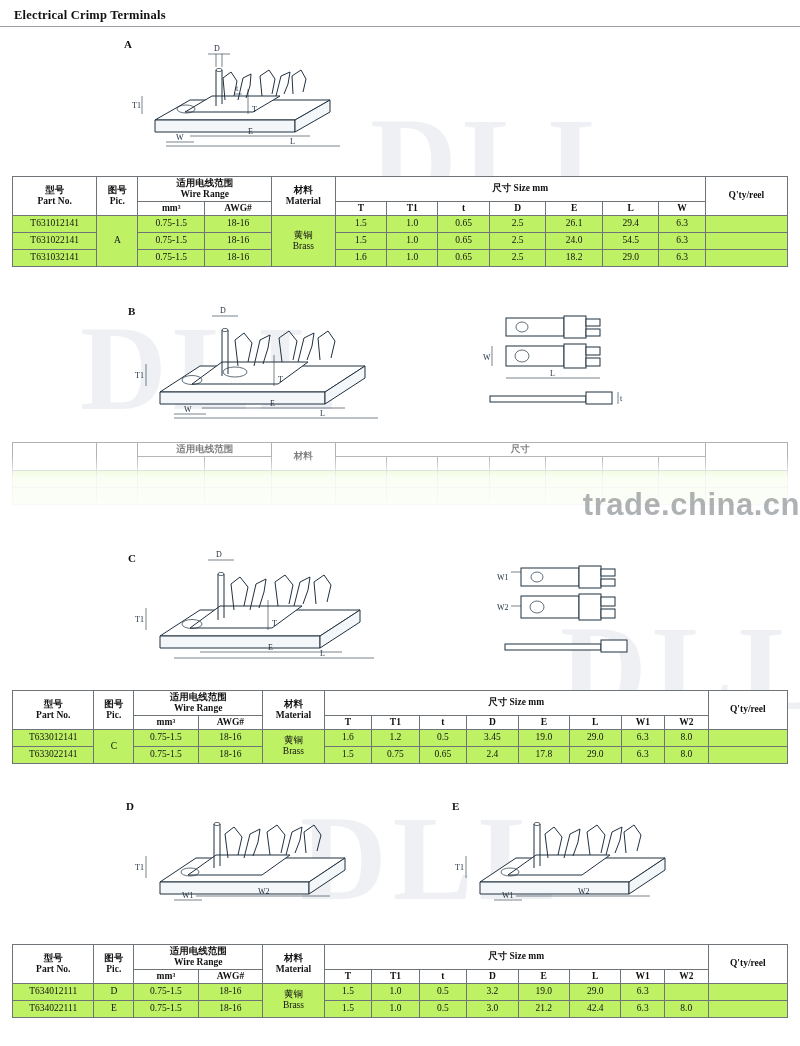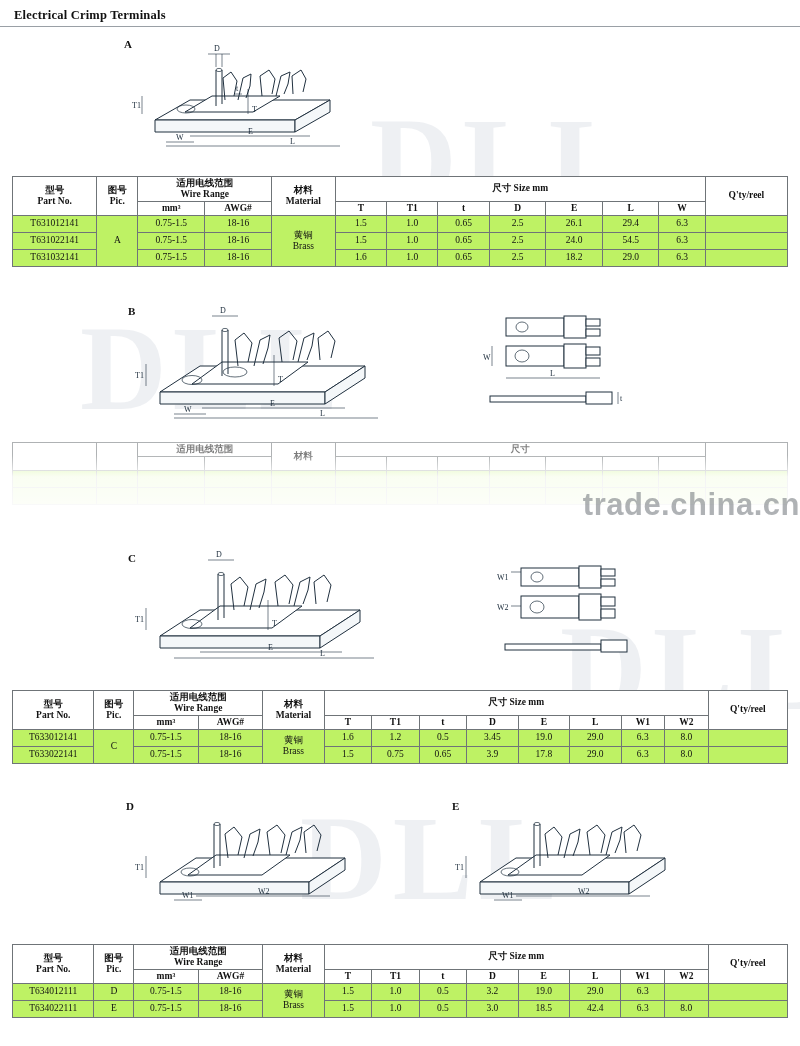--- a/index.html
+++ b/index.html
@@ -472,21 +472,21 @@
         <td>8.0</td>
         <td></td>
       </tr>
       <tr class="rowpad">
         <td class="partno">T633022141</td>
         <td>0.75-1.5</td>
         <td>18-16</td>
         <td>1.5</td>
         <td>0.75</td>
         <td>0.65</td>
-        <td>3.9</td>
+        <td>2.4</td>
         <td>17.8</td>
         <td>29.0</td>
         <td>6.3</td>
         <td>8.0</td>
         <td></td>
       </tr>
     </tbody>
   </table>
 
   <div class="fig-label" style="top:800px; left:126px;">D</div>
@@ -594,21 +594,21 @@
       </tr>
       <tr class="rowpad">
         <td class="partno">T634022111</td>
         <td>E</td>
         <td>0.75-1.5</td>
         <td>18-16</td>
         <td>1.5</td>
         <td>1.0</td>
         <td>0.5</td>
         <td>3.0</td>
-        <td>18.5</td>
+        <td>21.2</td>
         <td>42.4</td>
         <td>6.3</td>
         <td>8.0</td>
         <td></td>
       </tr>
     </tbody>
   </table>
 
 </div>
 

